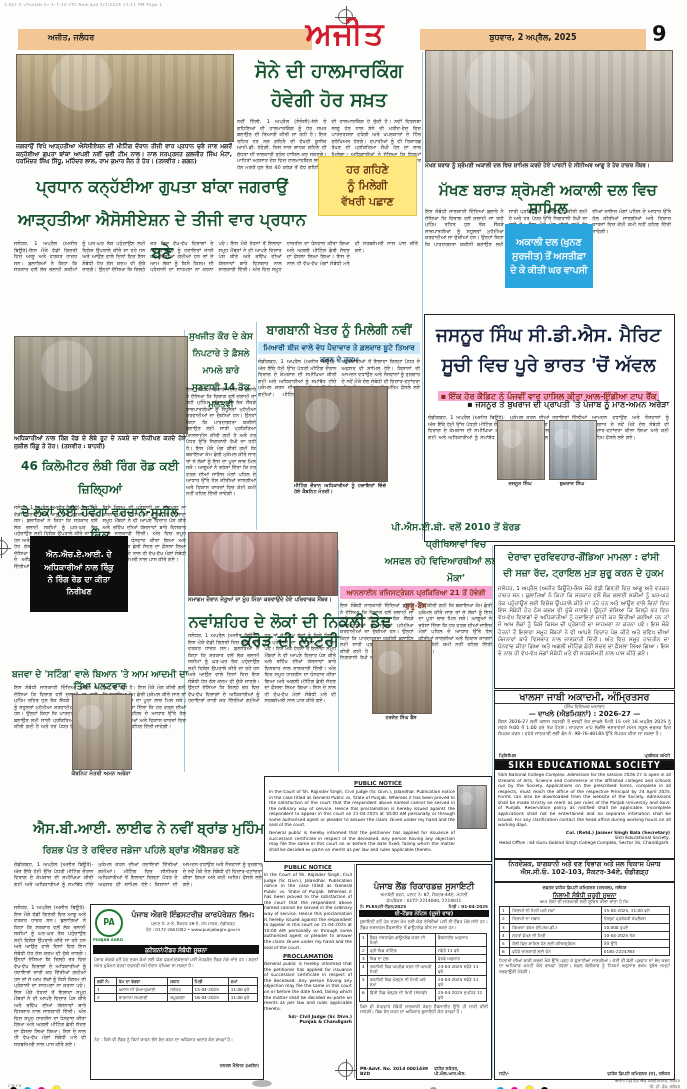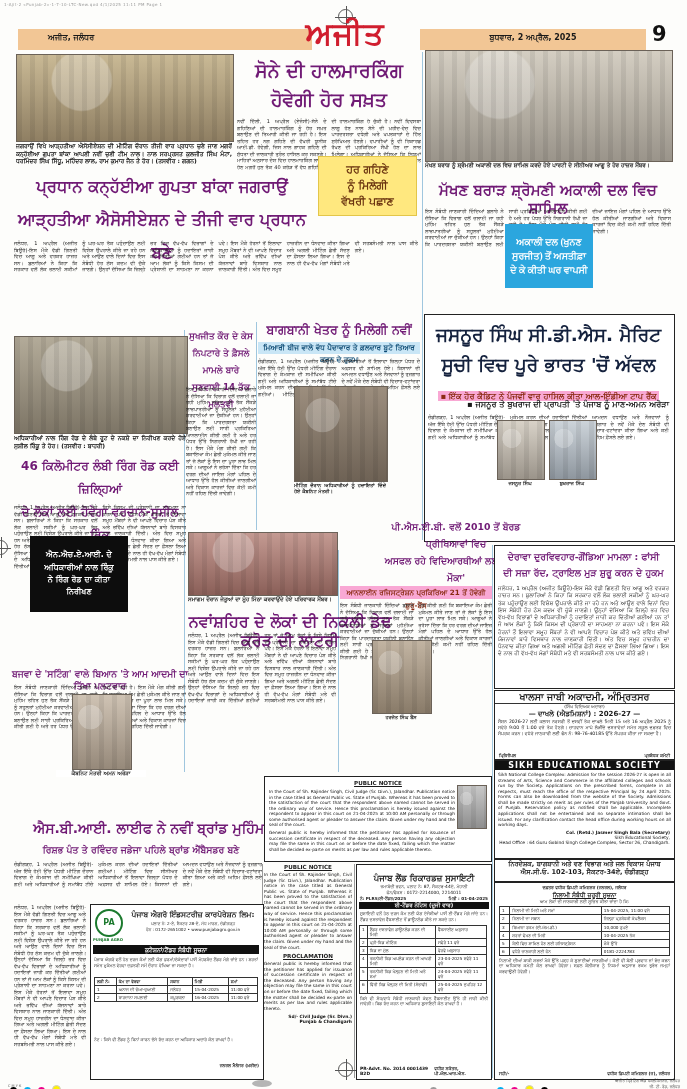--- a/index.html
+++ b/index.html
@@ -5,21 +5,21 @@
   html,body{margin:0;padding:0;background:#fff;}
   .page{position:relative;width:687px;height:1089px;background:#fdfdfb;overflow:hidden;
         font-family:"DejaVu Sans",sans-serif;color:#1a1a1a;}
   .abs{position:absolute;}
   .bar{background:#f2c695;}
   .mast-left{font-size:8px;font-weight:700;padding:4px 0 0 30px;}
   .mast-right{font-size:8px;font-weight:700;text-align:center;padding-top:4px;}
   .logo{font-size:31px;font-weight:700;color:#d01e2e;text-align:center;line-height:34px;letter-spacing:1px;}
   .pagenum{font-size:21px;font-weight:800;color:#111;}
   .printline{font-size:4px;color:#999;letter-spacing:.4px;white-space:nowrap;}
-  .hl{font-weight:800;color:#701a75;text-align:center;white-space:pre-line;}
+  .hl{font-weight:800;color:#14532d;text-align:center;white-space:pre-line;}
   .body{font-size:5px;line-height:1.3;text-align:justify;color:#222;overflow:hidden;}
   .cols2{column-count:2;column-gap:5px;}
   .cols3{column-count:3;column-gap:5px;}
   .cols6{column-count:6;column-gap:5px;}
   .cap{font-size:6px;line-height:1.25;text-align:justify;font-weight:600;color:#111;overflow:hidden;}
   .ph{position:absolute;border:1px solid #6b6258;
       background-image:repeating-linear-gradient(90deg,rgba(0,0,0,.07) 0 5px,rgba(0,0,0,0) 5px 13px),
                        radial-gradient(circle at 30% 30%,rgba(255,255,255,.25) 0 18%,rgba(0,0,0,0) 19%),
                        linear-gradient(180deg,var(--a,#cfc6b6),var(--b,#958b79));}
   .ybox{background:#ffe87f;border:1px solid #e3c64a;color:#6b3410;font-weight:800;text-align:center;
@@ -199,21 +199,21 @@
   <div class="abs" style="left:264px;top:864px;width:88px;height:214px;overflow:hidden;">
     <div class="enhead">PUBLIC NOTICE</div>
     <div class="en" style="margin-top:2px;">In the Court of Sh. Rajinder Singh, Civil Judge (Sr. Divn.), Jalandhar. Publication notice in the case titled as General Public vs. State of Punjab. Whereas it has been proved to the satisfaction of the court that the respondent above named cannot be served in the ordinary way of service. Hence this proclamation is hereby issued against the respondent to appear in this court on 21-04-2025 at 10:00 AM personally or through some authorised agent or pleader to answer the claim. Given under my hand and the seal of the court.</div>
     <div class="enhead" style="margin-top:3px;">PROCLAMATION</div>
     <div class="en" style="margin-top:2px;">General public is hereby informed that the petitioner has applied for issuance of succession certificate in respect of the deceased. Any person having any objection may file the same in this court on or before the date fixed, failing which the matter shall be decided ex-parte on merits as per law and rules applicable thereto.</div>
     <div class="sig" style="text-align:right;margin-top:3px;">Sd/- Civil Judge (Sr. Divn.)</div>
     <div class="sig" style="text-align:right;">Punjab &amp; Chandigarh</div>
   </div>
 
   <div class="abs boxed" style="left:356px;top:864px;width:134px;height:214px;">
-    <div style="font-size:8.5px;font-weight:800;text-align:center;margin-top:8px;">ਪੰਜਾਬ ਲੈਂਡ ਰਿਕਾਰਡਜ਼ ਸੁਸਾਇਟੀ</div>
+    <div style="font-size:8.5px;font-weight:800;text-align:center;margin-top:16px;">ਪੰਜਾਬ ਲੈਂਡ ਰਿਕਾਰਡਜ਼ ਸੁਸਾਇਟੀ</div>
     <div class="small-c">ਜਮਾਬੰਦੀ ਭਵਨ, ਪਲਾਟ ਨੰ: 87, ਸੈਕਟਰ-44ਏ, ਮੋਹਾਲੀ</div>
     <div class="small-c">ਫੋਨ/ਫੈਕਸ : 0172-2214000, 2214011</div>
     <div style="display:flex;justify-content:space-between;padding:1px 3px;font-size:4.2px;font-weight:700;">
       <span>ਨੰ: PLRS/ਈ-ਟੈਂਡਰ/2025</span>
       <span>ਮਿਤੀ : 01-04-2025</span>
     </div>
     <div style="background:#111;color:#fff;font-size:5.5px;font-weight:800;text-align:center;margin:0 2px;">ਈ-ਟੈਂਡਰ ਨੋਟਿਸ (ਦੂਜੀ ਵਾਰ)</div>
     <div class="en" style="margin:2px 3px;">ਸੁਸਾਇਟੀ ਵਲੋਂ ਹੇਠ ਦਰਜ ਕੰਮ ਲਈ ਯੋਗ ਏਜੰਸੀਆਂ ਪਾਸੋਂ ਈ-ਟੈਂਡਰ ਮੰਗੇ ਜਾਂਦੇ ਹਨ। ਟੈਂਡਰ ਦਸਤਾਵੇਜ਼ ਵੈੱਬਸਾਈਟ ਤੋਂ ਡਾਊਨਲੋਡ ਕੀਤੇ ਜਾ ਸਕਦੇ ਹਨ।</div>
     <table class="nt" style="width:128px;margin:0 2px;">
       <tbody>

